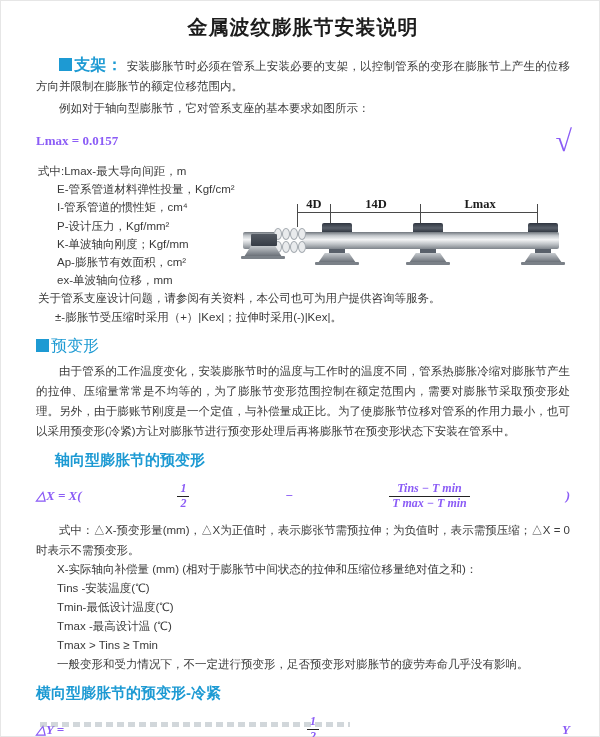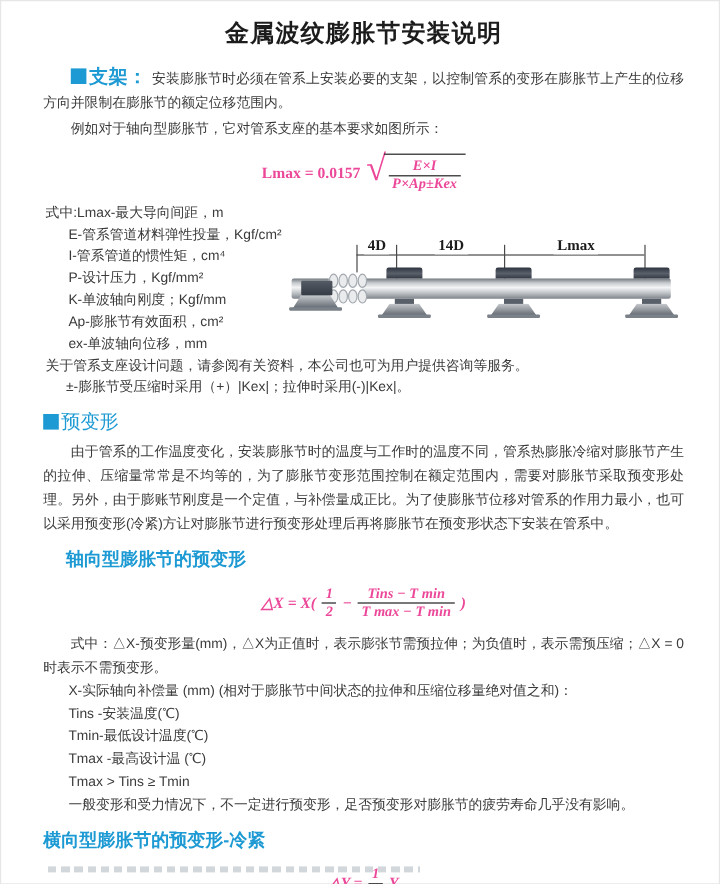--- a/index.html
+++ b/index.html
@@ -31,22 +31,22 @@
   .para{
     font-size:11.5px;line-height:20px;text-align:justify;margin:0;
   }
   .para.indent{text-indent:23px;}
   .support-para{margin-bottom:2px;}
   .example-line{margin:2px 0 4px 0;}
   
   .formula{
     font-family:"Liberation Serif",serif;
     font-weight:bold;font-style:italic;
-    font-size:13px;color:#ec4899;
-    display:flex;justify-content:center;align-items:center;
+    font-size:13px;color:#8b5cf6;
+    display:flex;justify-content:space-between;align-items:center;
     gap:5px;
   }
   .formula .plain{font-style:normal;}
   .frac{display:inline-flex;flex-direction:column;align-items:center;line-height:1.15;font-size:12px;}
   .frac .den{border-top:1.2px solid #222;padding:0 3px;}
   .frac .num{padding:0 3px;}
   .sqrt{display:inline-flex;align-items:flex-start;}
   .sqrt-sign{font-size:30px;line-height:26px;font-weight:normal;font-style:normal;margin-right:-2px;}
   .sqrt-body{border-top:1.6px solid #222;padding:1px 4px 0 4px;}
   .formula1{margin:10px 0 8px 0;}
@@ -144,26 +144,20 @@
     <h1 class="title">金属波纹膨胀节安装说明</h1>
 
     <p class="para indent support-para"><span class="sq"></span><span class="sec-inline-head">支架：</span><span>安装膨胀节时必须在管系上安装必要的支架，以控制管系的变形在膨胀节上产生的位移方向并限制在膨胀节的额定位移范围内。</span></p>
 
     <p class="para indent example-line">例如对于轴向型膨胀节，它对管系支座的基本要求如图所示：</p>
 
     <div class="formula formula1">
       <span class="plain">Lmax = 0.0157</span>
       <span class="sqrt">
         <span class="sqrt-sign">√</span>
-        <span class="sqrt-body">
-          <span class="frac">
-            <span class="num">E×I</span>
-            <span class="den">P×Ap±Kex</span>
-          </span>
-        </span>
       </span>
     </div>
 
     <div class="var-list">
       <div class="var-line">式中:Lmax-最大导向间距，m</div>
       <div class="var-line">E-管系管道材料弹性投量，Kgf/cm²</div>
       <div class="var-line">I-管系管道的惯性矩，cm⁴</div>
       <div class="var-line">P-设计压力，Kgf/mm²</div>
       <div class="var-line">K-单波轴向刚度；Kgf/mm</div>
       <div class="var-line">Ap-膨胀节有效面积，cm²</div>

